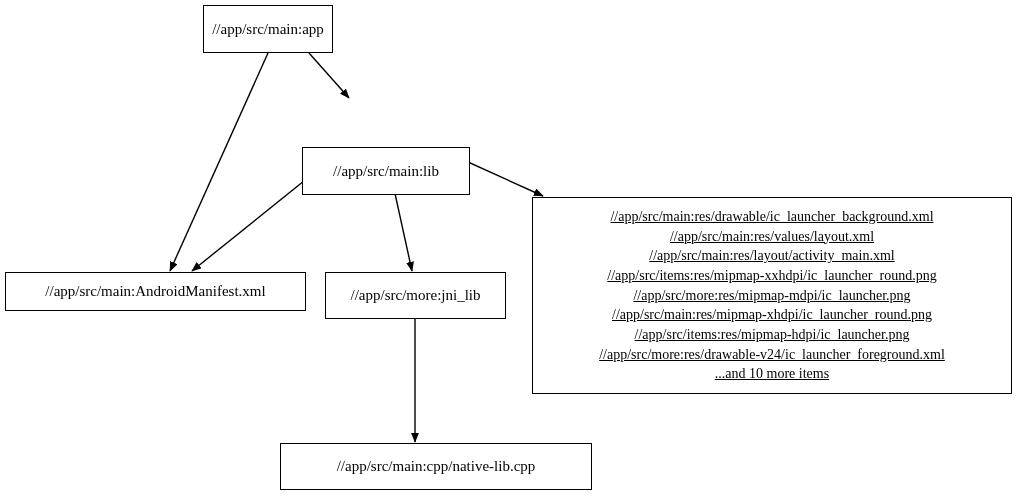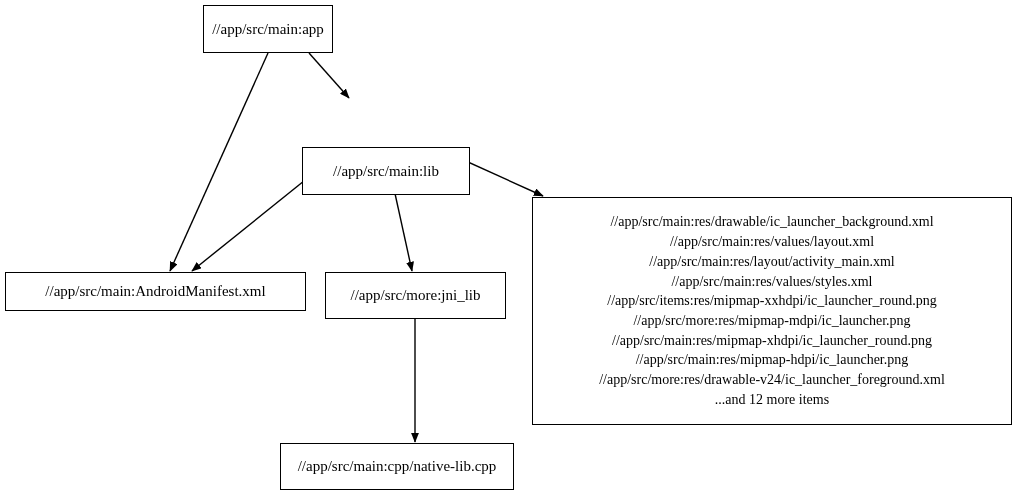--- a/index.html
+++ b/index.html
@@ -48,27 +48,28 @@
   }
   .node-label {
     display: block;
     white-space: nowrap;
   }
   
   #node-app      { left: 203px; top: 5px;   width: 130px; height: 48px; }
   #node-lib      { left: 302px; top: 99px;  width: 168px; height: 48px; margin-top: 48px; }
   #node-manifest { left: 5px;   top: 272px; width: 301px; height: 39px; }
   #node-jnilib   { left: 325px; top: 272px; width: 181px; height: 47px; }
-  #node-nativelib{ left: 280px; top: 443px; width: 234px; height: 47px; }
+  #node-nativelib{ left: 280px; top: 443px; width: 312px; height: 47px; }
   #node-resources{
-    left: 532px; top: 197px; width: 480px; height: 228px;
+    left: 532px; top: 197px; width: 480px; height: 197px;
     font-size: 14px;
     line-height: 19.7px;
     justify-content: center;
     padding: 0 4px;
+    text-decoration: underline;
   }
   #node-resources .node-label {
     font-size: 14px;
     line-height: 19.7px;
   }
 </style>
 </head>
 <body>
 
 <div id="graph-canvas">
@@ -122,22 +123,21 @@
   </div>
 
   <div class="node" id="node-nativelib">
     <span class="node-label">//app/src/main:cpp/native-lib.cpp</span>
   </div>
 
   <div class="node" id="node-resources">
     <span class="node-label">//app/src/main:res/drawable/ic_launcher_background.xml</span>
     <span class="node-label">//app/src/main:res/values/layout.xml</span>
     <span class="node-label">//app/src/main:res/layout/activity_main.xml</span>
-    <span class="node-label">//app/src/main:res/values/styles.xml</span>
     <span class="node-label">//app/src/items:res/mipmap-xxhdpi/ic_launcher_round.png</span>
     <span class="node-label">//app/src/more:res/mipmap-mdpi/ic_launcher.png</span>
     <span class="node-label">//app/src/main:res/mipmap-xhdpi/ic_launcher_round.png</span>
-    <span class="node-label">//app/src/main:res/mipmap-hdpi/ic_launcher.png</span>
+    <span class="node-label">//app/src/items:res/mipmap-hdpi/ic_launcher.png</span>
     <span class="node-label">//app/src/more:res/drawable-v24/ic_launcher_foreground.xml</span>
-    <span class="node-label">...and 12 more items</span>
+    <span class="node-label">...and 10 more items</span>
   </div>
 
 </div>
 
 </body></html>

